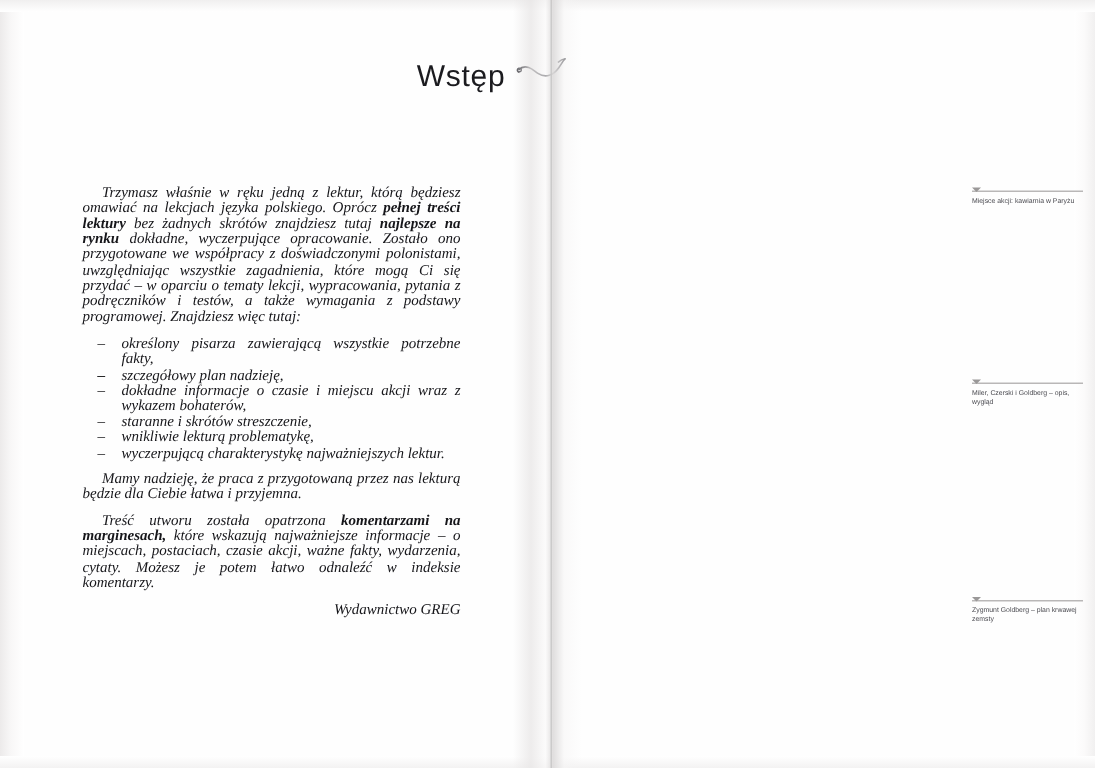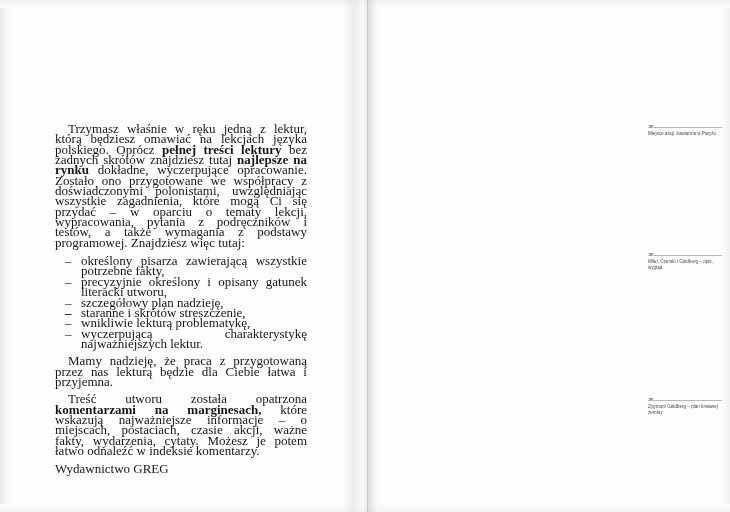--- a/index.html
+++ b/index.html
@@ -74,25 +74,26 @@
     position: absolute;
     left: 367px; top: 0; bottom: 0; width: 1px;
     background: rgba(200,198,198,0.9);
     pointer-events: none;
     z-index: 6;
   }
 
   
   .colbody {
     position: absolute;
-    font-size: 13px;
+    font-size: 10px;
     line-height: 10.35px;
     color: #16161a;
     text-align: justify;
     hyphens: manual;
+    font-style: italic;
   }
   #left-col {
     left: 55px;
     top: 124px;
     width: 252px;
   }
 
   .para { margin: 0 0 0 0; text-indent: 13px; }
   .para.gap { margin-top: 7px; }
   b { font-weight: bold; }
@@ -133,21 +134,21 @@
     text-indent: 0;
   }
   #bullet-list li .dash {
     position: absolute;
     left: 10px;
     top: 0;
   }
 
   #signature {
     margin-top: 8px;
-    text-align: left;
+    text-align: right;
     text-indent: 0;
   }
 
   
   .margin-note {
     position: absolute;
     left: 648px;
     width: 74px;
     font-family: "Liberation Sans", "DejaVu Sans", sans-serif;
     font-size: 4.6px;
@@ -177,23 +178,23 @@
 
   <div class="page" id="page-left">
     <div id="edge-left"></div>
 
     <div class="colbody" id="left-col">
 
       <p class="para"><span>Trzymasz właśnie w ręku jedną z lektur, którą będziesz omawiać na lekcjach języka polskiego. Oprócz </span><b>pełnej treści lektury</b><span> bez żadnych skrótów znajdziesz tutaj </span><b>najlepsze na rynku</b><span> dokładne, wyczerpujące opracowanie. Zostało ono przygotowane we współpracy z doświadczonymi polonistami, uwzględniając wszystkie zagadnienia, które mogą Ci się przydać – w oparciu o tematy lekcji, wypracowania, pytania z podręczników i testów, a także wymagania z podstawy programowej. Znajdziesz więc tutaj:</span></p>
 
       <ul id="bullet-list">
         <li><span class="dash">–</span><span>określony pisarza zawierającą wszystkie potrzebne fakty,</span></li>
-        <li><span class="dash">–</span><span>precyzyjnie określony i opisany gatunek literacki utworu,</span></li>
+        <li><span class="dash">–</span></li>
         <li><span class="dash">–</span><span>szczegółowy plan nadzieję,</span></li>
-        <li><span class="dash">–</span></li>
+        <li><span class="dash">–</span><span>dokładne informacje o czasie i miejscu akcji wraz z wykazem bohaterów,</span></li>
         <li><span class="dash">–</span><span>staranne i skrótów streszczenie,</span></li>
         <li><span class="dash">–</span><span>wnikliwie lekturą problematykę,</span></li>
         <li><span class="dash">–</span><span>wyczerpującą charakterystykę najważniejszych lektur.</span></li>
       </ul>
 
       <p class="para gap">Mamy nadzieję, że praca z przygotowaną przez nas lekturą będzie dla Ciebie łatwa i przyjemna.</p>
 
       <p class="para gap"><span>Treść utworu została opatrzona </span><b>komentarzami na marginesach,</b><span> które wskazują najważniejsze informacje – o miejscach, postaciach, czasie akcji, ważne fakty, wydarzenia, cytaty. Możesz je potem łatwo odnaleźć w indeksie komentarzy.</span></p>
 
       <p class="para signature" id="signature">Wydawnictwo GREG</p>
@@ -201,20 +202,29 @@
   </div>
 
   <div class="page" id="page-right">
     <div id="edge-right"></div>
 
   </div>
 
   <div id="gutter"></div>
   <div id="gutter-line"></div>
 
+  <div id="title-block">
+    <span id="title-text">Wstęp</span><span id="title-flourish">
+      <svg width="34" height="15" viewBox="0 0 34 15">
+        <path d="M2.2 10.4c-1.1-0.3-1.6-1.3-1.2-2.2 0.35-0.8 1.45-1.05 2.1-0.5 0.75 0.62 0.5 1.75-0.35 2.05-0.45 0.16-0.95 0.06-1.25-0.25" fill="none" stroke="#4c4c52" stroke-width="0.9"></path>
+        <path d="M1.9 8.5c1.6-1.7 4.2-2.3 6.6-1.5 2.4 0.8 4.1 2.6 6.1 3.9 2.3 1.5 5 2.1 7.6 1.3 2.6-0.8 4.7-2.9 6.3-5.1 1.4-1.9 2.5-4 3.9-5.6" fill="none" stroke="#4c4c52" stroke-width="1.1" stroke-linecap="round"></path>
+        <path d="M28.2 3.4c1.3-1.2 3-2 4.6-2.2" fill="none" stroke="#4c4c52" stroke-width="1" stroke-linecap="round"></path>
+      </svg>
+    </span>
+  </div>
 
   <div class="margin-note" id="note-1">
     <span class="nib"></span>
     <span>Miejsce akcji: kawiarnia w Paryżu</span>
   </div>
   <div class="margin-note" id="note-2">
     <span class="nib"></span>
     <span>Miler, Czerski i Goldberg – opis, wygląd</span>
   </div>
   <div class="margin-note" id="note-3">

